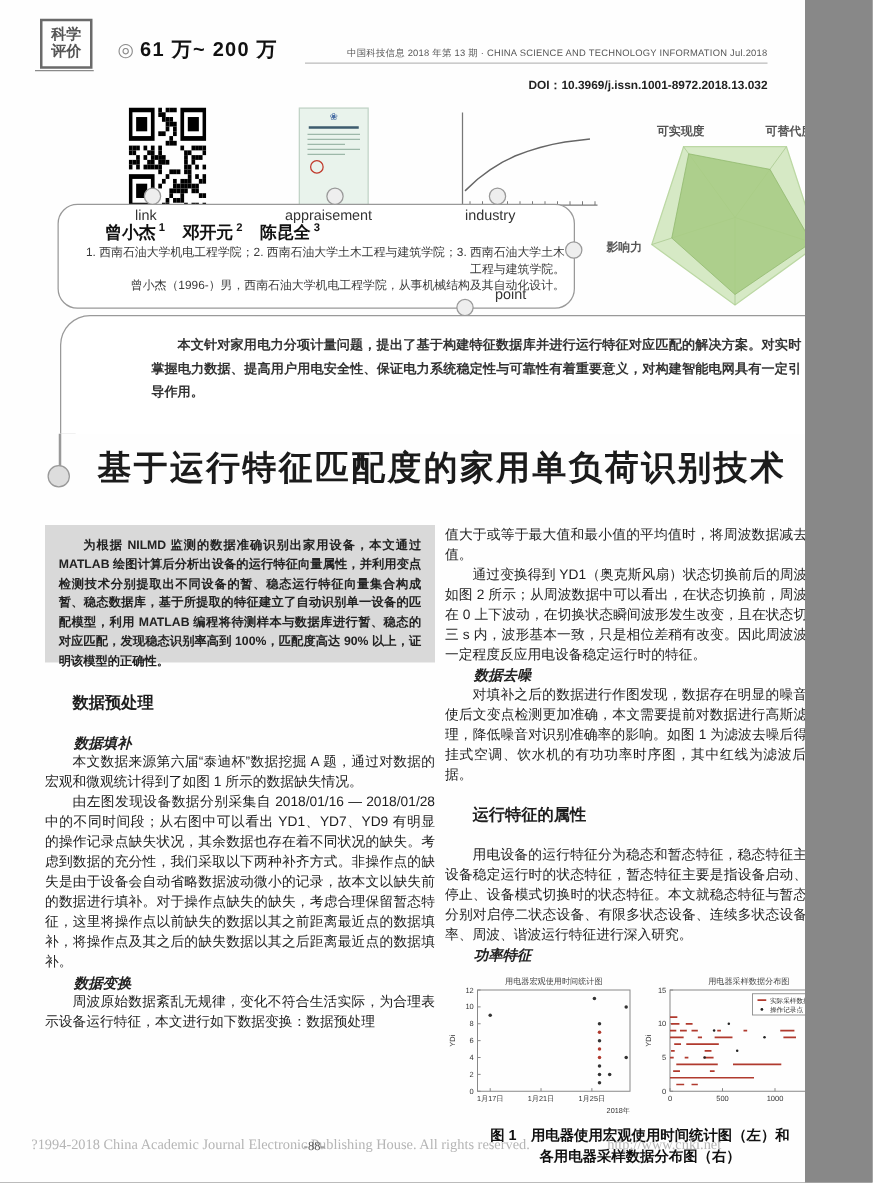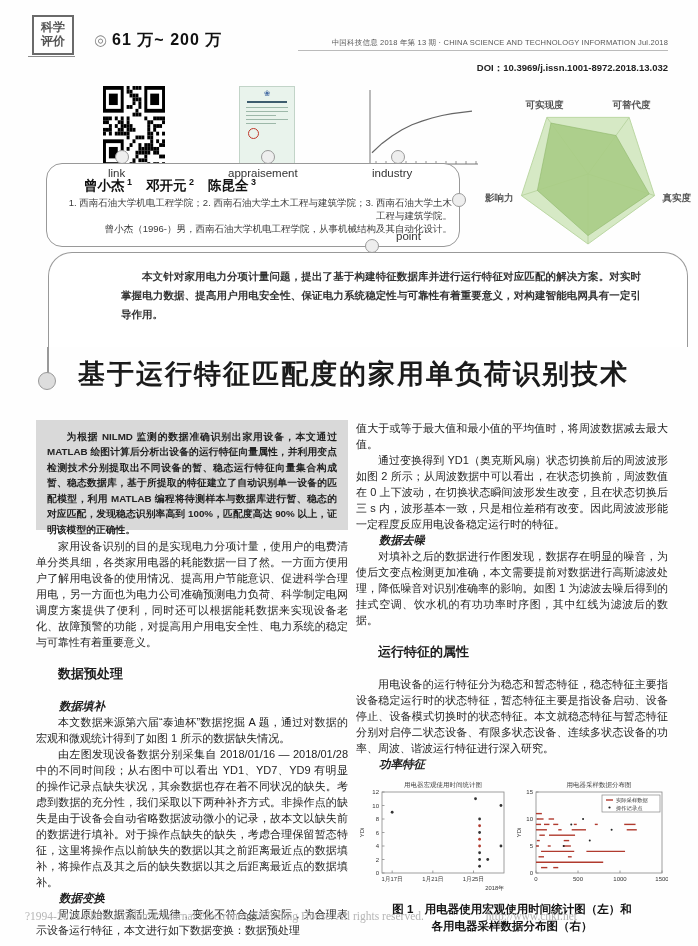--- a/index.html
+++ b/index.html
@@ -1,16 +1,16 @@
 <!DOCTYPE html>
 <html><head>
 <meta charset="utf-8">
 <style>
   html,body{margin:0;padding:0;background:#888;}
-  .page{position:relative;width:698px;height:946px;background:#fefefe;overflow:hidden;
+  .page{position:relative;width:644px;height:946px;background:#fefefe;overflow:hidden;
         font-family:"Liberation Sans",sans-serif;color:#222;}
   
   .stamp{position:absolute;left:32px;top:15px;width:38px;height:36px;border:2px solid #6a6a6a;
          display:flex;flex-direction:column;align-items:center;justify-content:center;
          font-size:12px;font-weight:bold;color:#555;line-height:1.15;}
   .stamp-underline{position:absolute;left:28px;top:56px;width:47px;height:1px;background:#8a8a8a;}
   .metric{position:absolute;left:94px;top:30px;font-size:16px;font-weight:bold;color:#111;letter-spacing:1px;}
   .ring{color:#8a8a8a;font-weight:normal;font-size:15px;margin-right:4px;}
   .journal-info{position:absolute;right:30px;top:38px;font-size:7.5px;color:#555;letter-spacing:.2px;}
   .journal-rule{position:absolute;right:30px;top:50px;width:370px;height:1px;background:#bbb;}
@@ -282,21 +282,20 @@
   <div class="abs-callout">
     <div class="txt">本文针对家用电力分项计量问题，提出了基于构建特征数据库并进行运行特征对应匹配的解决方案。对实时掌握电力数据、提高用户用电安全性、保证电力系统稳定性与可靠性有着重要意义，对构建智能电网具有一定引导作用。</div>
   </div>
   <div class="connector"></div>
   <div class="title-dot"></div>
   <h1 class="main-title" style="margin:0;">基于运行特征匹配度的家用单负荷识别技术</h1>
 
   <div class="gray-box">为根据 NILMD 监测的数据准确识别出家用设备，本文通过 MATLAB 绘图计算后分析出设备的运行特征向量属性，并利用变点检测技术分别提取出不同设备的暂、稳态运行特征向量集合构成暂、稳态数据库，基于所提取的特征建立了自动识别单一设备的匹配模型，利用 MATLAB 编程将待测样本与数据库进行暂、稳态的对应匹配，发现稳态识别率高到 100%，匹配度高达 90% 以上，证明该模型的正确性。</div>
 
   <div class="col col-left" id="left-col">
-      <p class="para">家用设备识别的目的是实现电力分项计量，使用户的电费清单分类具细，各类家用电器的耗能数据一目了然。一方面方便用户了解用电设备的使用情况、提高用户节能意识、促进科学合理用电，另一方面也为电力公司准确预测电力负荷、科学制定电网调度方案提供了便利，同时还可以根据能耗数据来实现设备老化、故障预警的功能，对提高用户用电安全性、电力系统的稳定与可靠性有着重要意义。</p>
       <p class="colhead">数据预处理</p>
       <p class="subhead">数据填补</p>
       <p class="para">本文数据来源第六届“泰迪杯”数据挖掘 A 题，通过对数据的宏观和微观统计得到了如图 1 所示的数据缺失情况。</p>
       <p class="para">由左图发现设备数据分别采集自 2018/01/16 — 2018/01/28 中的不同时间段；从右图中可以看出 YD1、YD7、YD9 有明显的操作记录点缺失状况，其余数据也存在着不同状况的缺失。考虑到数据的充分性，我们采取以下两种补齐方式。非操作点的缺失是由于设备会自动省略数据波动微小的记录，故本文以缺失前的数据进行填补。对于操作点缺失的缺失，考虑合理保留暂态特征，这里将操作点以前缺失的数据以其之前距离最近点的数据填补，将操作点及其之后的缺失数据以其之后距离最近点的数据填补。</p>
       <p class="subhead">数据变换</p>
       <p class="para">周波原始数据紊乱无规律，变化不符合生活实际，为合理表示设备运行特征，本文进行如下数据变换：数据预处理</p>
     </div>
   <div class="col col-right">
     <div id="right-col">
         <p class="para noindent">值大于或等于最大值和最小值的平均值时，将周波数据减去最大值。</p>

